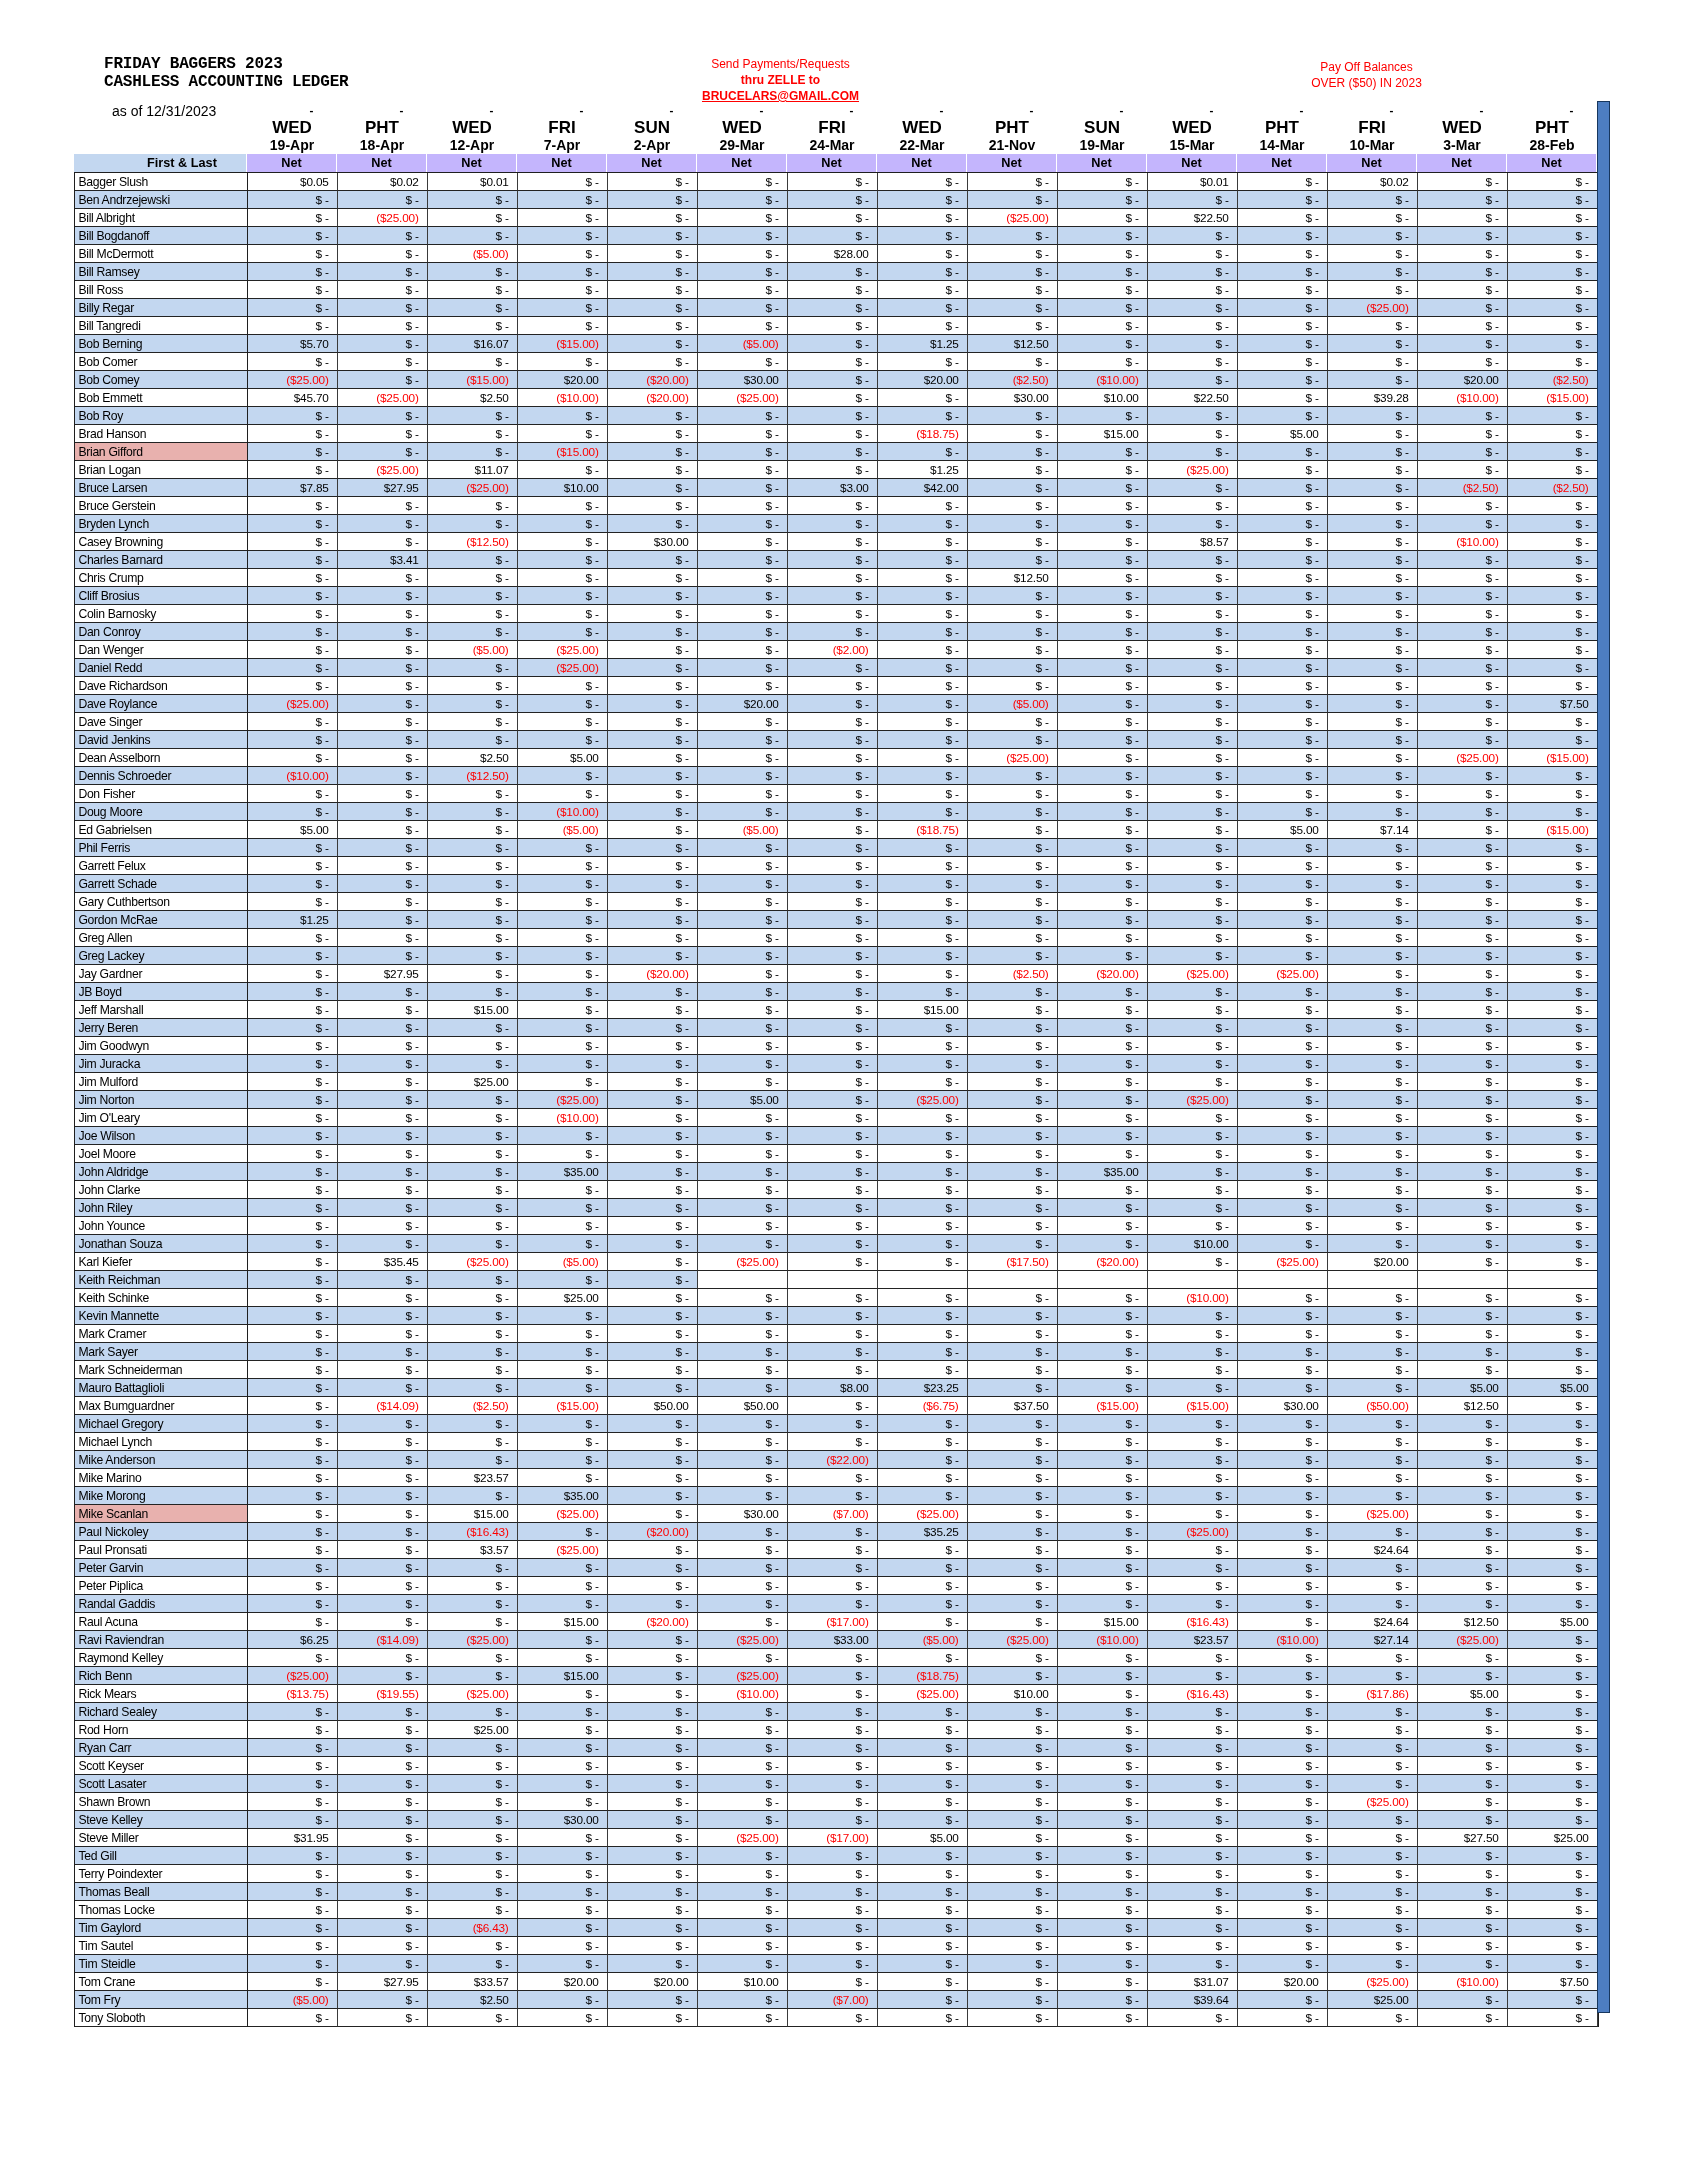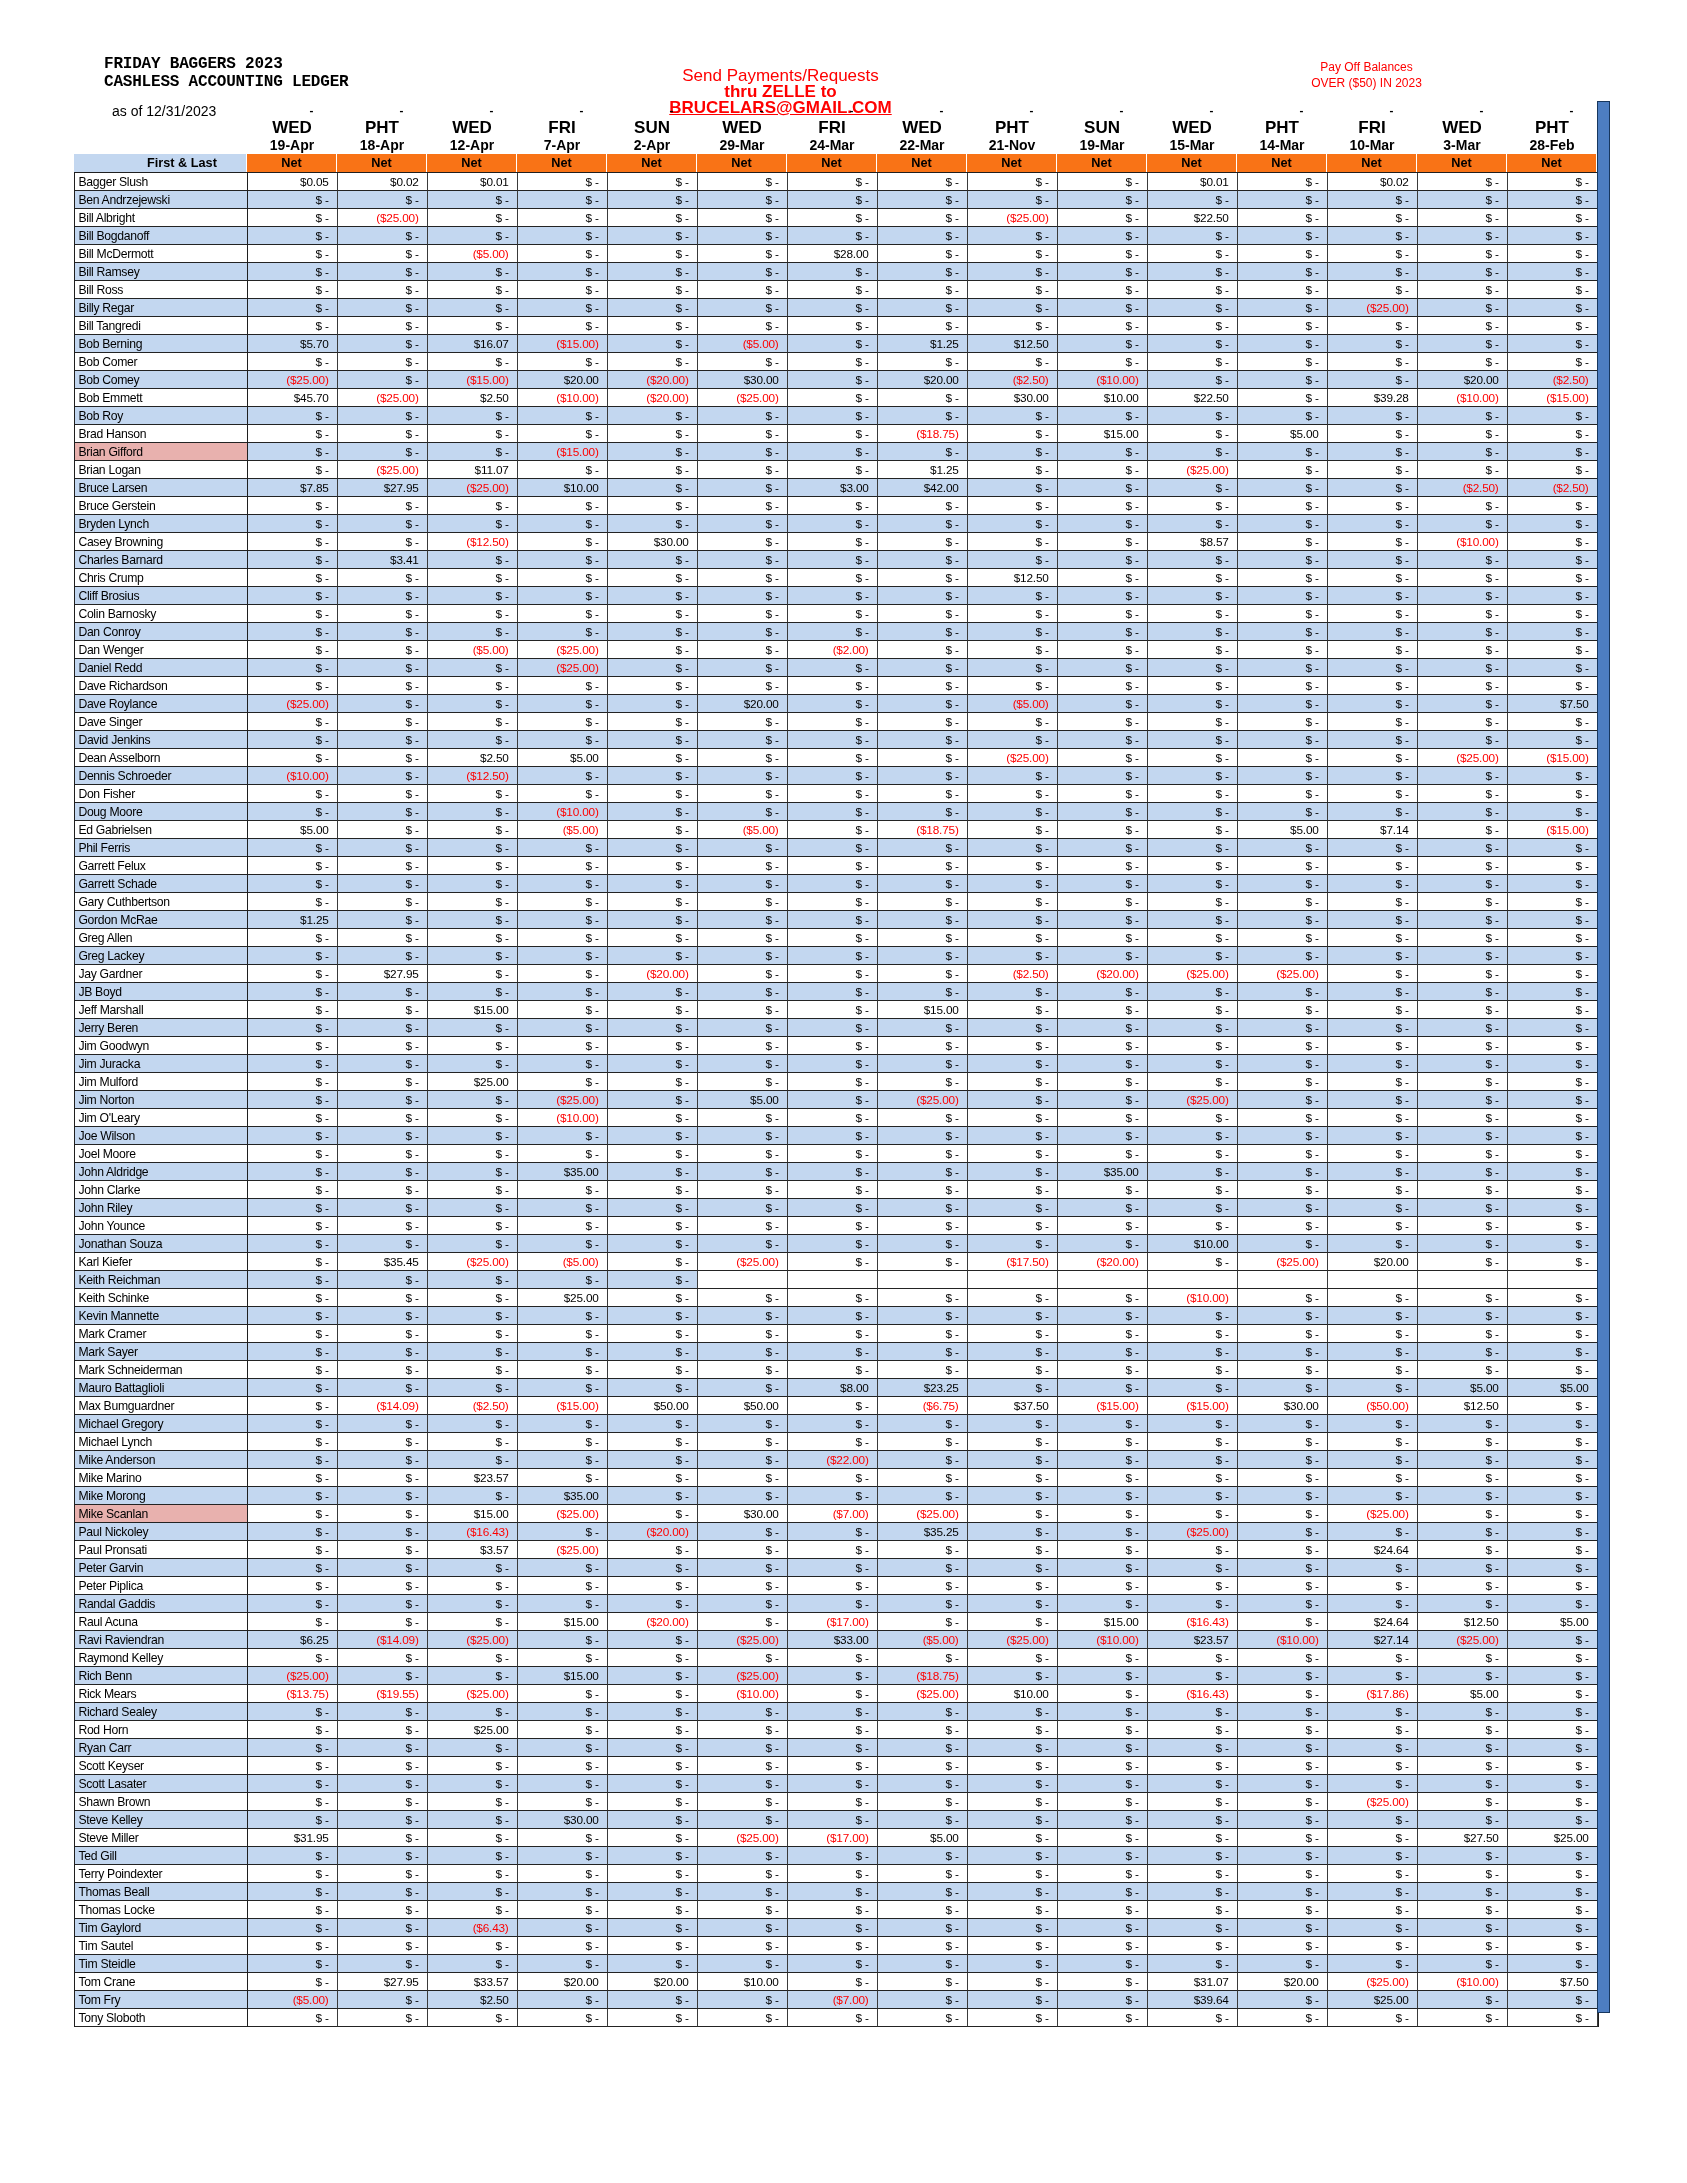--- a/index.html
+++ b/index.html
@@ -3,34 +3,34 @@
 <meta charset="utf-8">
 <style>
   html,body{margin:0;padding:0;background:#ffffff;}
   #page{position:relative;width:1687px;height:2183px;background:#fff;
         font-family:"Liberation Sans",sans-serif;color:#000;overflow:hidden;}
   
   #title{position:absolute;left:104px;top:56px;width:371px;font-family:Liberation Mono, monospace;}
   #title .t1{font-size:16px;font-weight:bold;line-height:17.7px;letter-spacing:-0.2px;}
   #title .t2{font-size:16px;font-weight:bold;line-height:17.7px;letter-spacing:-0.2px;}
   #asof{position:absolute;left:112px;top:103px;font-size:14px;white-space:nowrap;}
-  #zelle{position:absolute;left:658px;top:68px;width:245px;text-align:center;color:#fe0000;
-         font-size:17px;line-height:16px;}
+  #zelle{position:absolute;left:658px;top:56px;width:245px;text-align:center;color:#fe0000;
+         font-size:12px;line-height:16px;}
   #zelle .b{font-weight:bold;}
   #zelle .u{font-weight:bold;text-decoration:underline;cursor:pointer;}
   #payoff{position:absolute;left:1257px;top:59px;width:219px;text-align:center;color:#fe0000;
           font-weight:normal;font-size:12px;line-height:16px;}
   
   #sheet{position:absolute;left:74px;top:101px;}
   .grid{display:grid;grid-template-columns:173px repeat(15,90px);}
   .hcell{display:flex;align-items:center;justify-content:center;font-weight:bold;}
   #dashrow .hcell{height:18.6px;font-size:11.8px;justify-content:flex-end;padding-right:23.6px;box-sizing:border-box;}
   #dayrow .hcell{height:17px;font-size:17px;}
   #daterow .hcell{height:17px;font-size:14px;}
-  #netrow .hcell{height:18.6px;font-size:12.7px;background:#f97316;border-right:0.8px solid #ffffff;box-sizing:border-box;}
+  #netrow .hcell{height:18.6px;font-size:12.7px;background:#c4b5fd;border-right:0.8px solid #ffffff;box-sizing:border-box;}
   #netrow .first{background:#c3d7f0;padding-left:44px;}
   
   #rows{border:1.7px solid #1f1f1f;border-bottom:none;}
   .cell{box-sizing:border-box;height:18px;display:flex;align-items:center;
         border-right:0.8px solid #3a3a3a;border-bottom:1.7px solid #232323;overflow:hidden;}
   .cell.namec{padding-left:3.4px;font-size:12.2px;letter-spacing:-0.3px;white-space:nowrap;
         border-right:1.7px solid #1f1f1f;}
   .cell.val{justify-content:flex-end;padding-right:8.4px;font-size:11.8px;white-space:pre;letter-spacing:-0.2px;}
   .rA{background:#ffffff;}
   .rB{background:#c3d7f0;}

